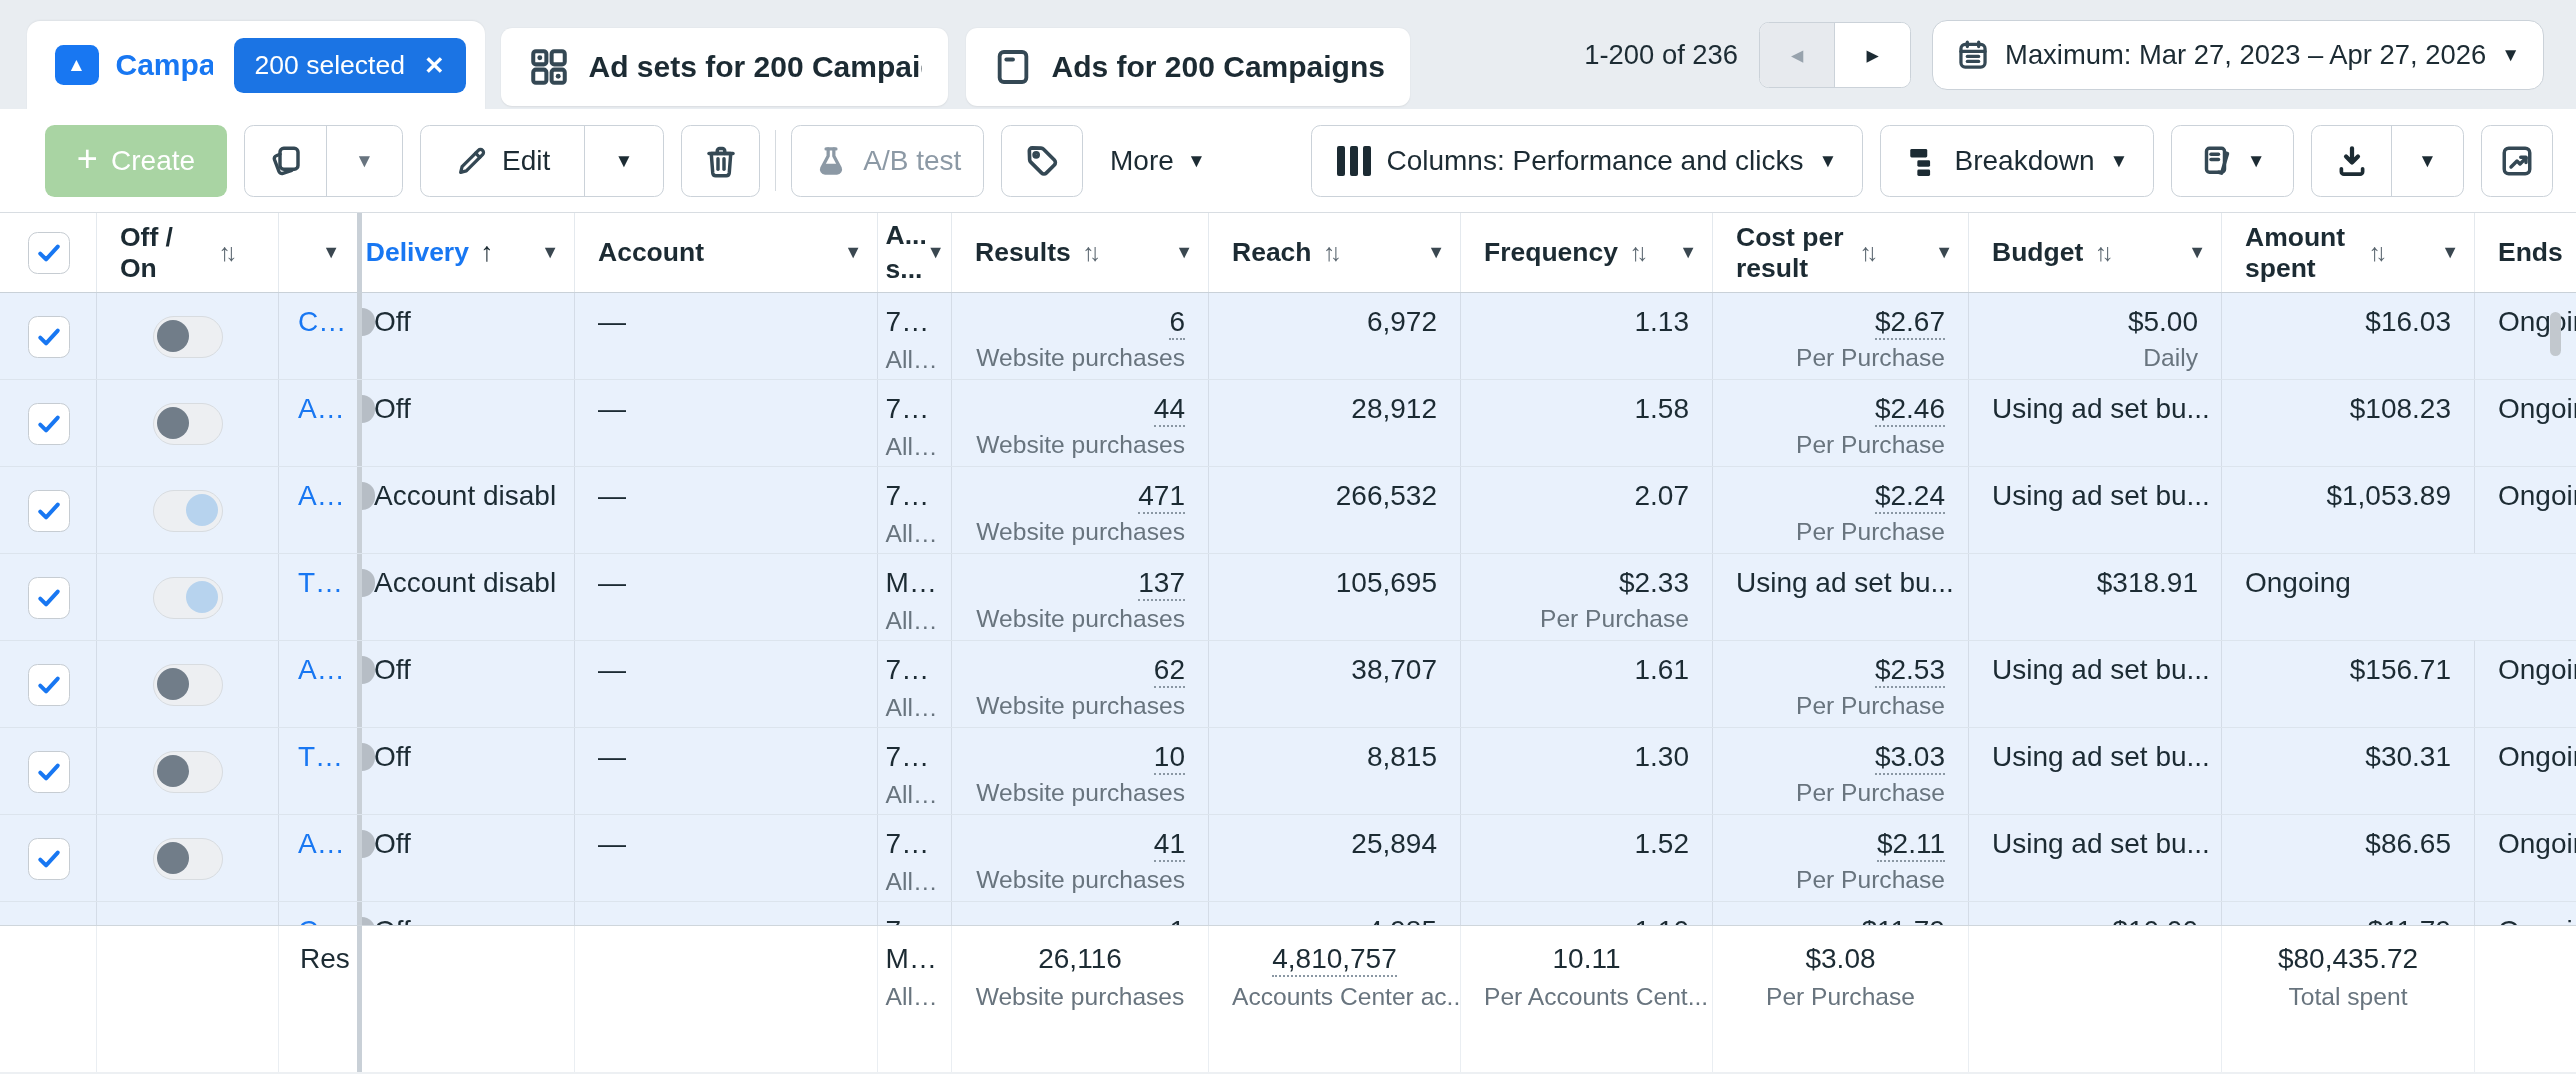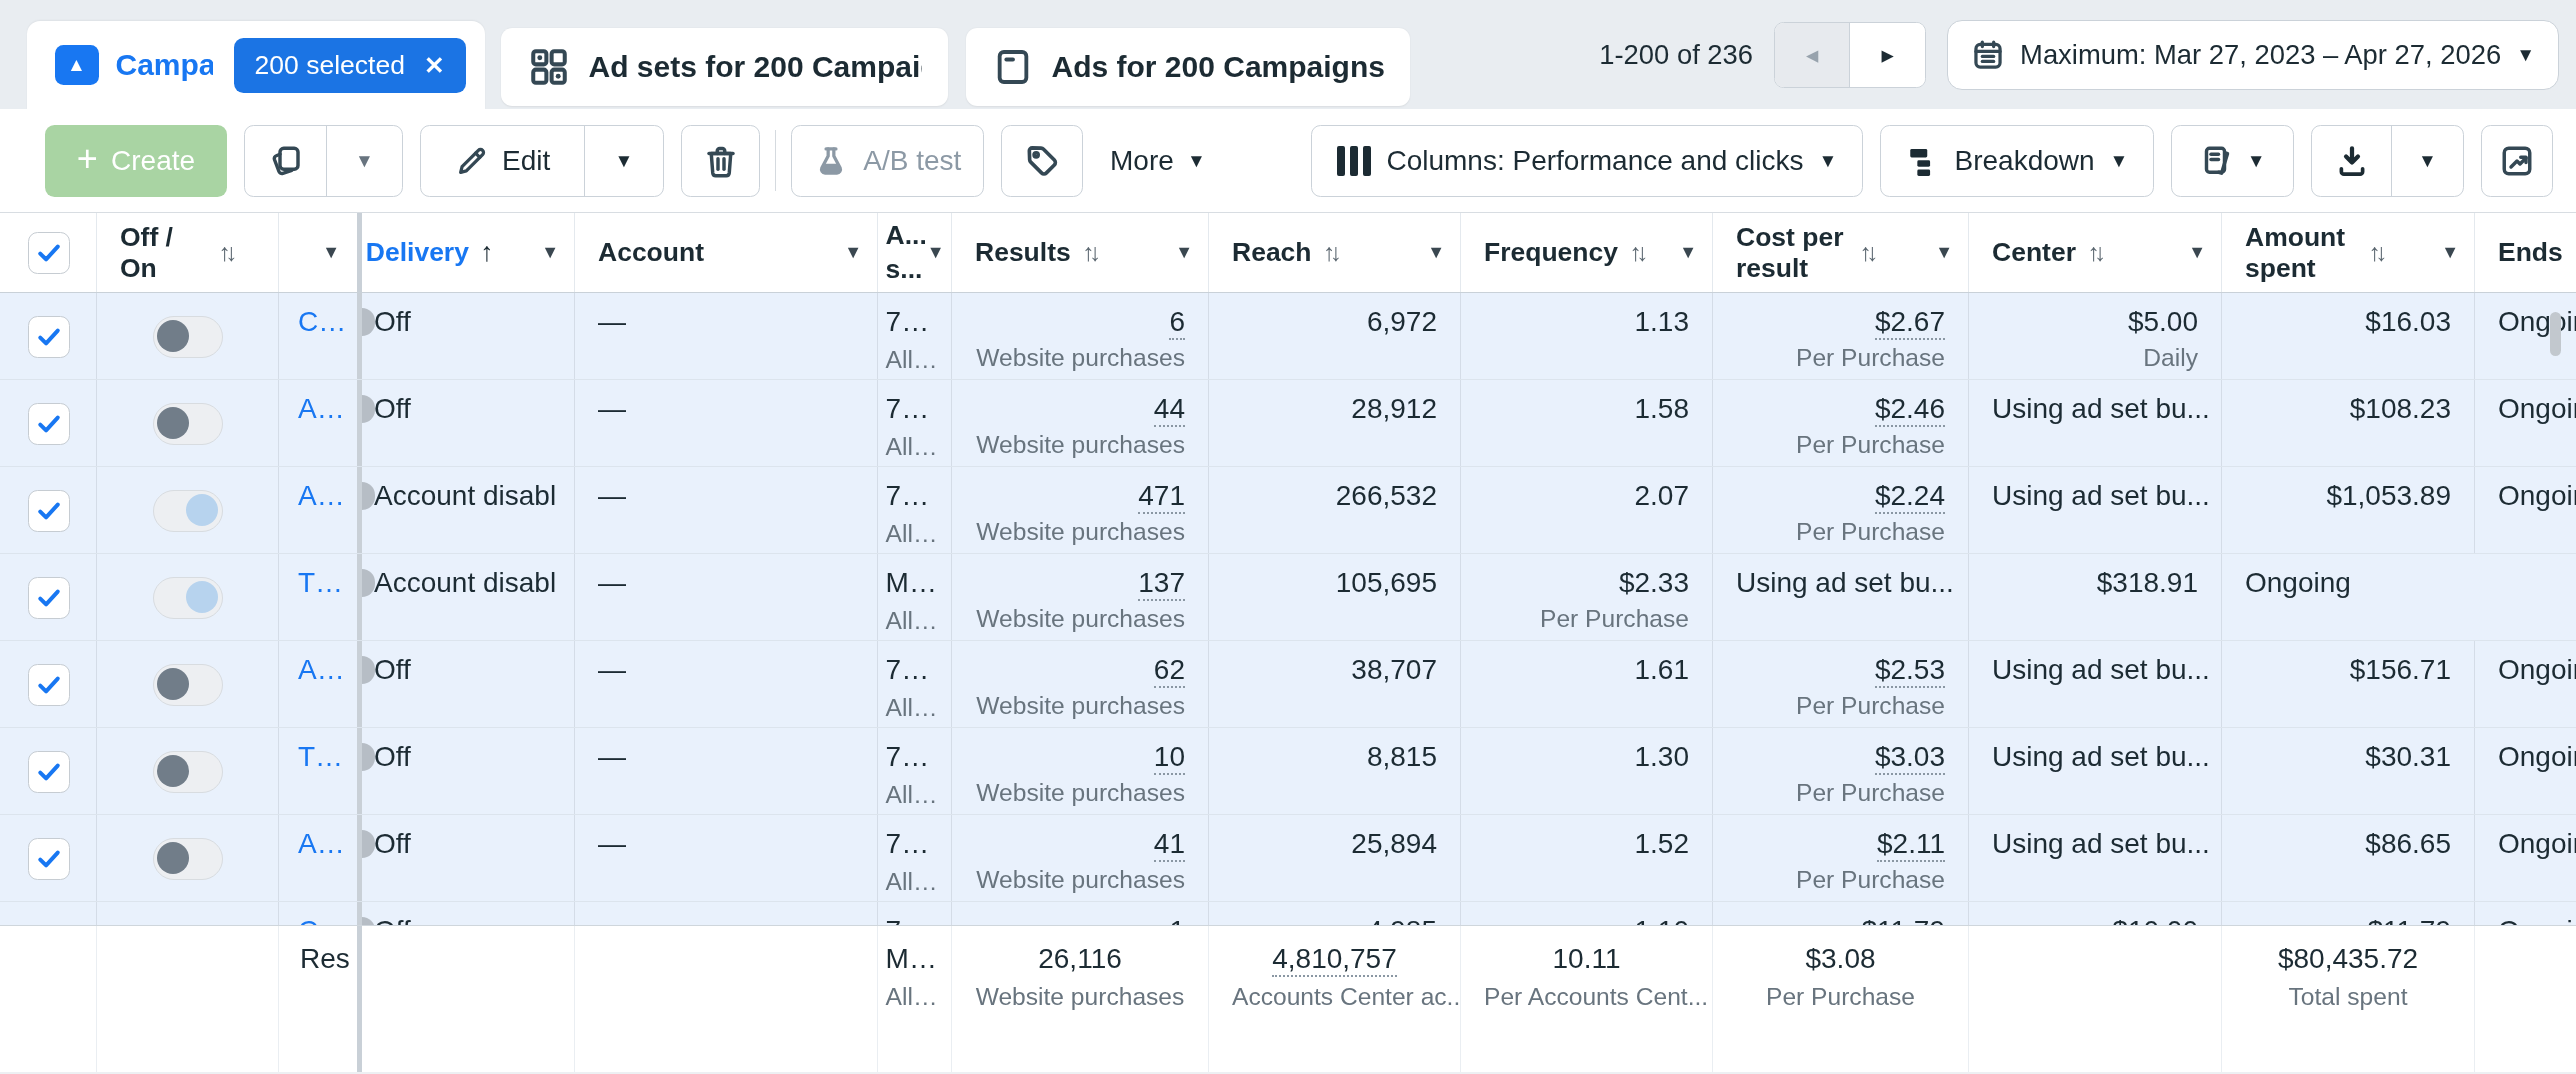--- a/index.html
+++ b/index.html
@@ -24,21 +24,21 @@
   .tab-label { font-size:30px; font-weight:700; color:#1C2B33; white-space:nowrap; overflow:hidden; }
   .tab-campaigns .tab-label { color:#1877F2; }
   .folder-ic { width:44px; height:40px; background:#1877F2; border-radius:8.5px;
     display:flex; align-items:center; justify-content:center; color:#fff; font-size:19px; margin-right:17px; flex:none; }
   .sel-badge { margin-left:21px; height:55px; background:#1B74E4; border-radius:9.5px;
     display:flex; align-items:center; gap:19px; padding:0 21px; flex:none; }
   .sel-badge .txt { color:#fff; font-size:26.5px; white-space:nowrap; }
   .sel-badge .x { color:#fff; font-size:24.6px; font-weight:700; cursor:pointer; }
   .grid-ic, .page-ic { margin-right:19px; flex:none; }
   
-  .tab-right { position:absolute; right:17px; top:0; height:109px; display:flex; align-items:center; gap:21px; }
+  .tab-right { position:absolute; right:32px; top:0; height:109px; display:flex; align-items:center; gap:21px; }
   .page-range { font-size:27.4px; color:#1C2B33; white-space:nowrap; }
   .pager { display:flex; border:1.4px solid #CBD2D9; border-radius:9.5px; overflow:hidden; height:66px; background:#fff; }
   .pager .pbtn { width:75px; display:flex; align-items:center; justify-content:center; font-size:24.6px; }
   .pbtn.prev { background:#E7EAEE; color:#98A3AD; border-right:1.4px solid #CBD2D9; }
   .pbtn.next { background:#fff; color:#1C2B33; }
   .datebtn { height:70px; background:#fff; border:1.4px solid #CBD2D9; border-radius:15px;
     display:flex; align-items:center; gap:15px; padding:0 23px; font-size:27.4px; white-space:nowrap; }
   .caret { font-size:19px; color:#1C2B33; line-height:1; }
   .caret.gray { color:#68747F; }
   
@@ -323,21 +323,21 @@
         <span class="lbl">Frequency</span>
         <span class="sort">↑↓</span>
         <span class="hcaret">▼</span>
       </div>
       <div class="th">
         <span class="lbl" style="width:112px">Cost per result</span>
         <span class="sort">↑↓</span>
         <span class="hcaret">▼</span>
       </div>
       <div class="th">
-        <span class="lbl">Center</span>
+        <span class="lbl">Budget</span>
         <span class="sort">↑↓</span>
         <span class="hcaret">▼</span>
       </div>
       <div class="th">
         <span class="lbl" style="width:112px">Amount spent</span>
         <span class="sort">↑↓</span>
         <span class="hcaret">▼</span>
       </div>
       <div class="th" style="border-right:none">
         <span class="lbl">Ends</span>

